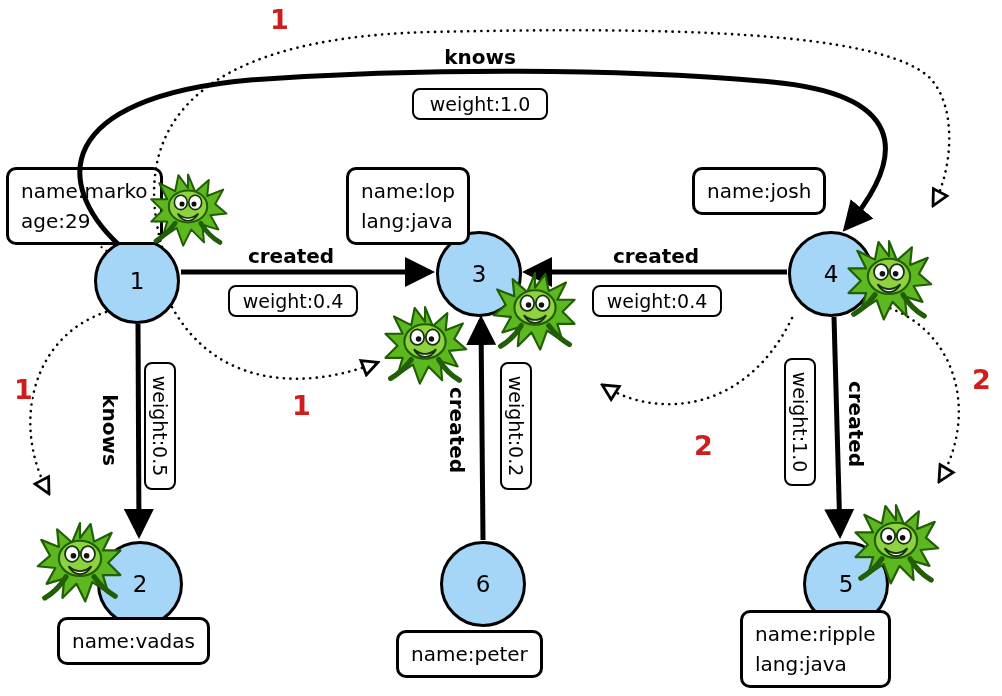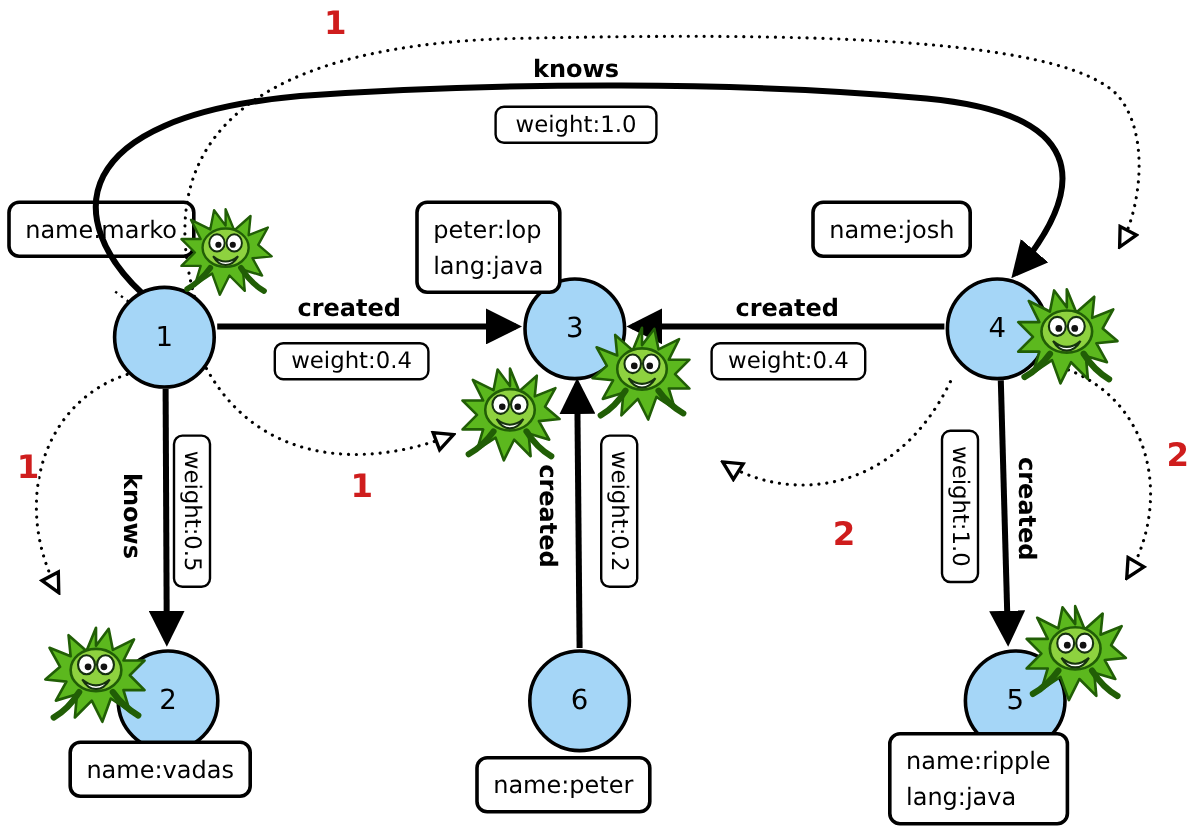--- a/index.html
+++ b/index.html
@@ -59,26 +59,27 @@
   </div>
   <div class="vertex" style="left:440px;top:541px">
     <span>6</span>
   </div>
   <div class="vertex" style="left:803px;top:541px">
     <span>5</span>
   </div>
 
   <div class="propbox" style="left:6px;top:167px">
     <div>name:marko</div>
+    <div>age:29</div>
   </div>
   <div class="propbox" style="left:346px;top:167px">
-    <div>peter:lop</div>
+    <div>name:lop</div>
     <div>lang:java</div>
   </div>
-  <div class="propbox" style="left:676px;top:167px">
+  <div class="propbox" style="left:692px;top:167px">
     <div>name:josh</div>
   </div>
   <div class="propbox" style="left:57px;top:617px">
     <div>name:vadas</div>
   </div>
   <div class="propbox" style="left:396px;top:630px">
     <div>name:peter</div>
   </div>
   <div class="propbox" style="left:740px;top:610px">
     <div>name:ripple</div>

